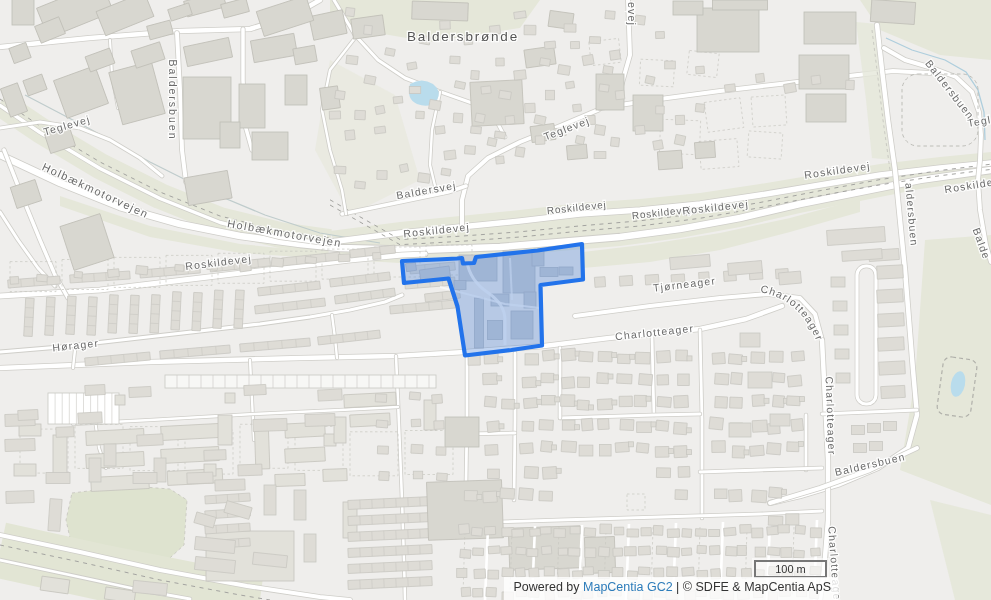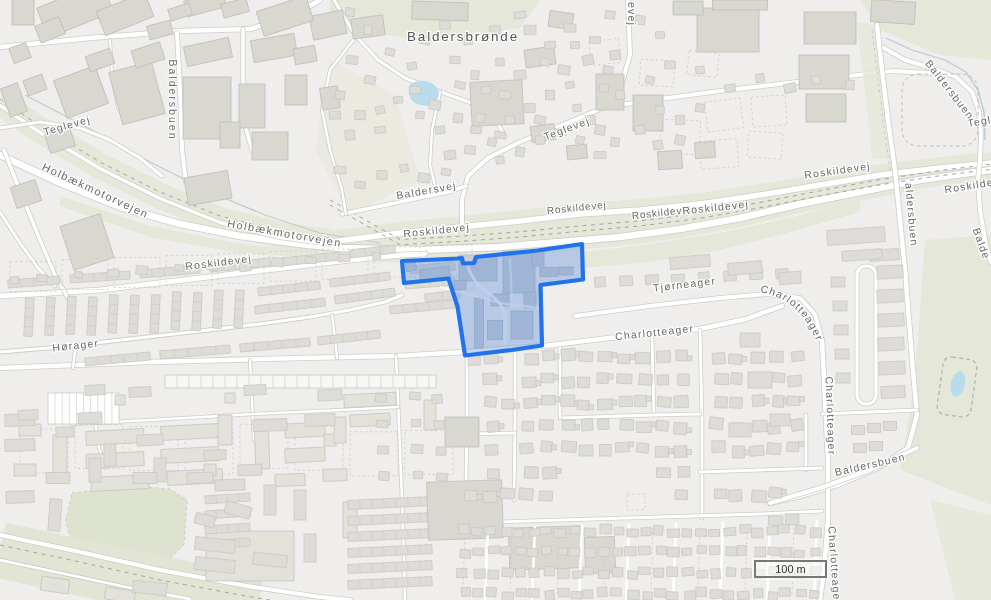--- a/index.html
+++ b/index.html
@@ -1116,12 +1116,13 @@
 
 <text x="947" y="92" font-size="10.5" letter-spacing="1.2" fill="#6b6b6b" font-weight="normal" text-anchor="middle" style="paint-order:stroke;stroke:#ffffff;stroke-width:2.6px;stroke-opacity:.85" transform="rotate(52 947 92)">Baldersbuen</text>
 
 <text x="908" y="215" font-size="10.5" letter-spacing="1.2" fill="#6b6b6b" font-weight="normal" text-anchor="middle" style="paint-order:stroke;stroke:#ffffff;stroke-width:2.6px;stroke-opacity:.85" transform="rotate(85 908 215)">aldersbuen</text>
 
 <text x="978" y="245" font-size="10.5" letter-spacing="1.2" fill="#6b6b6b" font-weight="normal" text-anchor="middle" style="paint-order:stroke;stroke:#ffffff;stroke-width:2.6px;stroke-opacity:.85" transform="rotate(70 978 245)">Balde</text>
 </svg>
 
 <div id="scale">100 m</div>
 
+<div id="attrib">Powered by <a>MapCentia GC2</a> | © SDFE &amp; MapCentia ApS</div>
 </div>
 </body></html>

